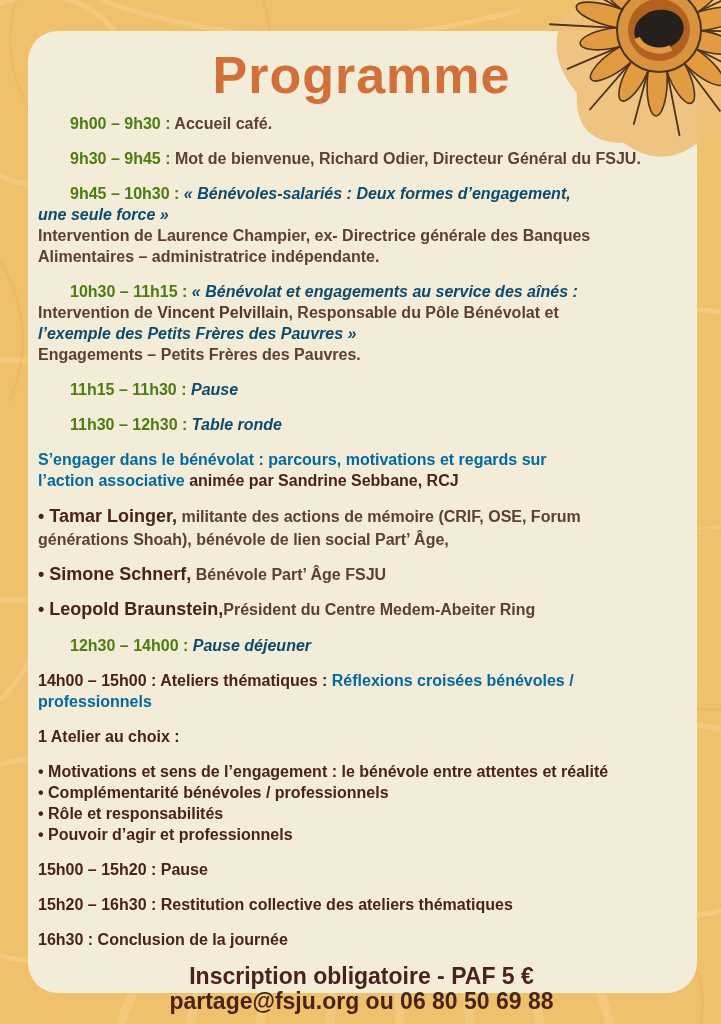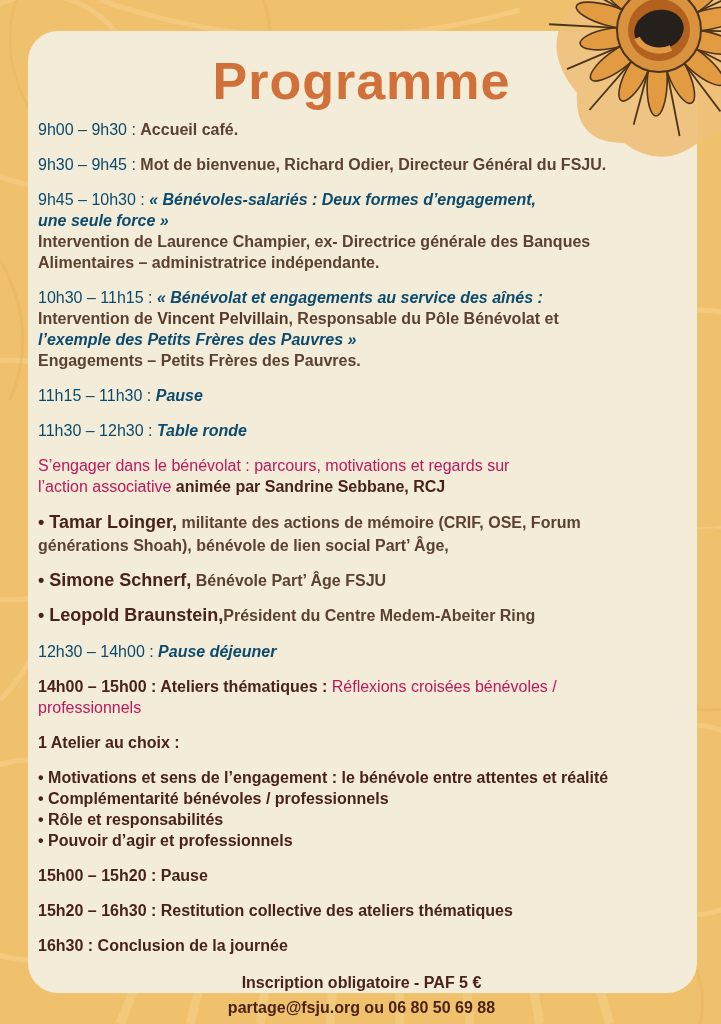--- a/index.html
+++ b/index.html
@@ -6,42 +6,42 @@
   body{width:721px;height:1024px;overflow:hidden;}
   .page{
     position:relative;width:721px;height:1024px;overflow:hidden;
     background:#f0c16d;
     font-family:"Liberation Sans", sans-serif;
   }
   .bg{position:absolute;left:0;top:0;z-index:0;}
   .card{
     position:absolute;left:28px;top:31px;width:669px;height:962px;
     background:#f2ecd8;border-radius:30px;z-index:1;
-    padding:20px 12px 0 10px;box-sizing:border-box;
+    padding:14px 12px 0 10px;box-sizing:border-box;
   }
   .title{
     margin:2px 0 10px 0;text-align:center;
     font-size:52px;line-height:56px;font-weight:700;
     color:#d2703a;letter-spacing:1px;
   }
   .block{margin:0 0 14px 0;}
   .line{line-height:21px;font-size:16px;min-height:20px;}
   .seg{white-space:pre-wrap;font-weight:bold;}
-  .seg.time{font-weight:400;color:#0c4a6e;}
+  .seg.time{font-weight:700;color:#4d7c0f;margin-left:32px;}
   .seg.reg{color:#5d4130;}
   .seg.bi{font-weight:700;font-style:italic;color:#0c4a6e;}
   .seg.db{font-weight:700;color:#4a2318;}
-  .seg.orange{font-weight:400;color:#be185d;}
+  .seg.orange{font-weight:700;color:#0369a1;}
   .seg.name{font-weight:700;color:#4a2318;font-size:18px;}
   .seg.sb{font-weight:700;color:#55382a;}
   .list.names .item{margin:12px 0 7px 0;}
   .list.names .line{line-height:23px;}
   .list.plain .item{margin:0;}
   .footer{margin-top:2px;text-align:center;}
-  .footer-line{font-weight:700;color:#4a2318;font-size:16px;line-height:25px;}
+  .footer-line{font-weight:700;color:#4a2318;font-size:23px;line-height:25px;}
   .sunflower{position:absolute;top:-52px;right:-58px;z-index:2;}
 </style>
 </head>
 <body>
 
 <div class="page">
 
   <svg class="bg" width="721" height="1024" viewBox="0 0 721 1024">
     <rect width="721" height="1024" fill="#f0c16d"></rect>
     <g fill="none" stroke="#f6d18c" stroke-width="5" opacity="0.55">

